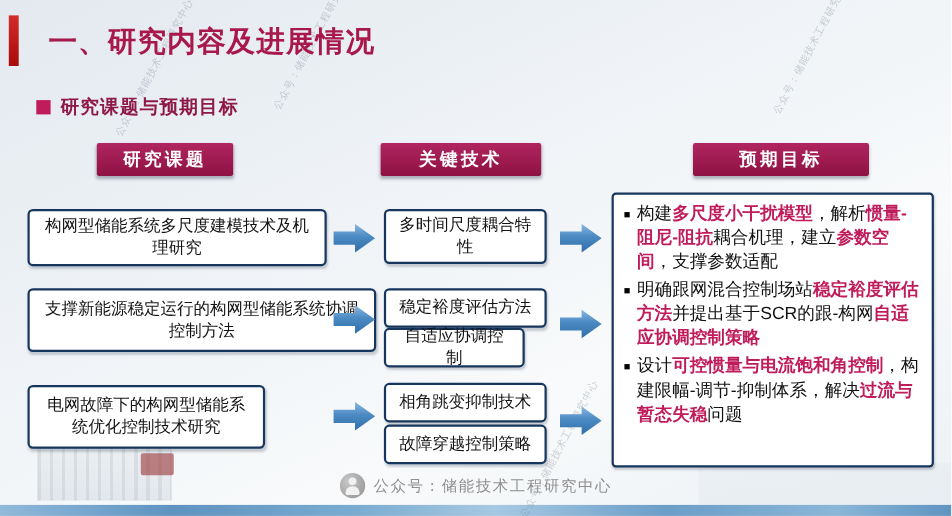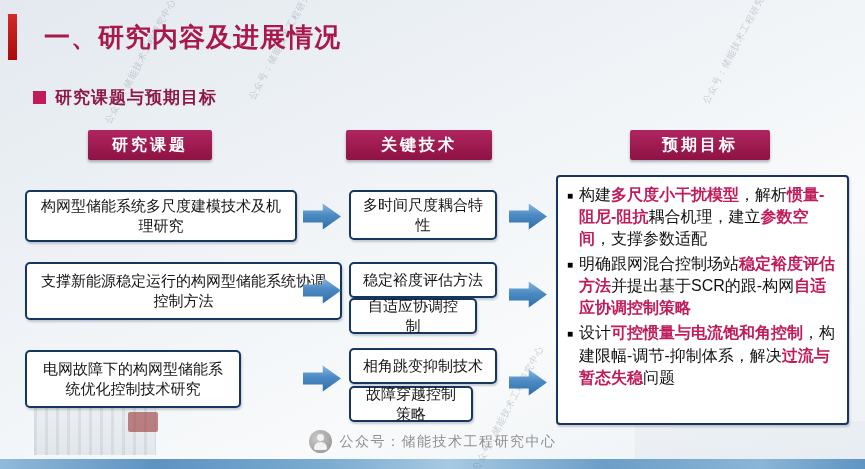--- a/index.html
+++ b/index.html
@@ -38,34 +38,34 @@
   .logo-en { font-size:6.5px; color:var(--logoRed,#b5392d); letter-spacing:.55px; margin-top:3px; text-align:center; }
 
   .section { position:absolute; left:33px; top:86px; display:flex; align-items:center; gap:9px; z-index:2; }
   .section-sq { width:13px; height:13px; background:var(--highlight,#c2155c); }
   .section-title { font-size:17px; font-weight:bold; color:#8e1846; letter-spacing:1px; }
 
   .banner { position:absolute; top:130px; height:30px; display:flex; align-items:center; justify-content:center;
     color:#fff; font-size:16px; font-weight:bold; letter-spacing:3px;
     background:linear-gradient(180deg,#b02560,var(--banner,#8e1243));
     border-radius:2px; box-shadow:0 2px 3px rgba(40,40,60,.35); z-index:2; }
-  .H1 { left:88px; width:124px; } .H2 { left:346px; width:146px; } .H3 { left:630px; width:140px; }
+  .H1 { left:88px; width:124px; } .H2 { left:346px; width:146px; } .H3 { left:630px; width:160px; }
 
   .box { position:absolute; background:#fff; border:2px solid var(--border,#17365d); border-radius:5px;
     display:flex; align-items:center; justify-content:center; text-align:center;
     font-size:15px; color:#141414; line-height:1.32; padding:16px 10px;
     box-shadow:1px 2px 2px rgba(60,70,90,.25); z-index:2; }
   .L1 { left:25px; top:190px; width:272px; height:52px; }
   .L2 { left:25px; top:262px; width:317px; height:58px; }
   .L3 { left:25px; top:350px; width:216px; height:58px; }
   .T1 { left:349px; top:190px; width:148px; height:50px; }
   .T2 { left:349px; top:262px; width:148px; height:32px; }
   .T3 { left:349px; top:298px; width:128px; height:32px; }
   .T4 { left:349px; top:348px; width:148px; height:32px; }
-  .T5 { left:349px; top:386px; width:124px; height:32px; }
+  .T5 { left:349px; top:386px; width:148px; height:32px; }
 
   .arrow { position:absolute; width:38px; height:27px;
     background:linear-gradient(180deg,#8db9e4 0%,#4b8ac2 45%,#2e6da8 100%);
     clip-path:polygon(0% 28%,52% 28%,52% 2%,100% 50%,52% 98%,52% 72%,0% 72%);
     filter:drop-shadow(0 1px 1px rgba(20,50,80,.5)); z-index:2; }
   .A1{ left:303px; top:203px; } .A2{ left:303px; top:277px; } .A3{ left:303px; top:365px; }
   .B1{ left:509px; top:203px; } .B2{ left:509px; top:281px; } .B3{ left:509px; top:369px; }
 
   .goals { position:absolute; left:556px; top:175px; width:293px; height:250px; background:#fff;
     border:2px solid var(--border,#17365d); border-radius:4px; padding:7px 9px 4px 9px;

